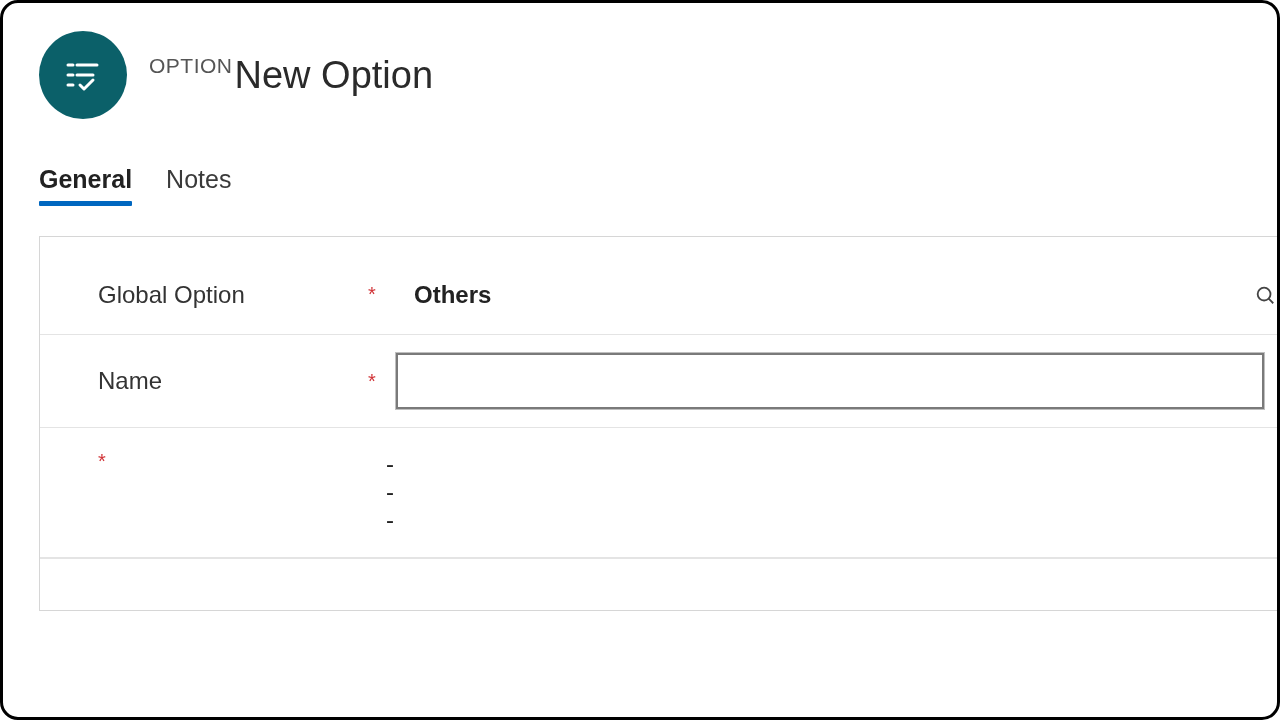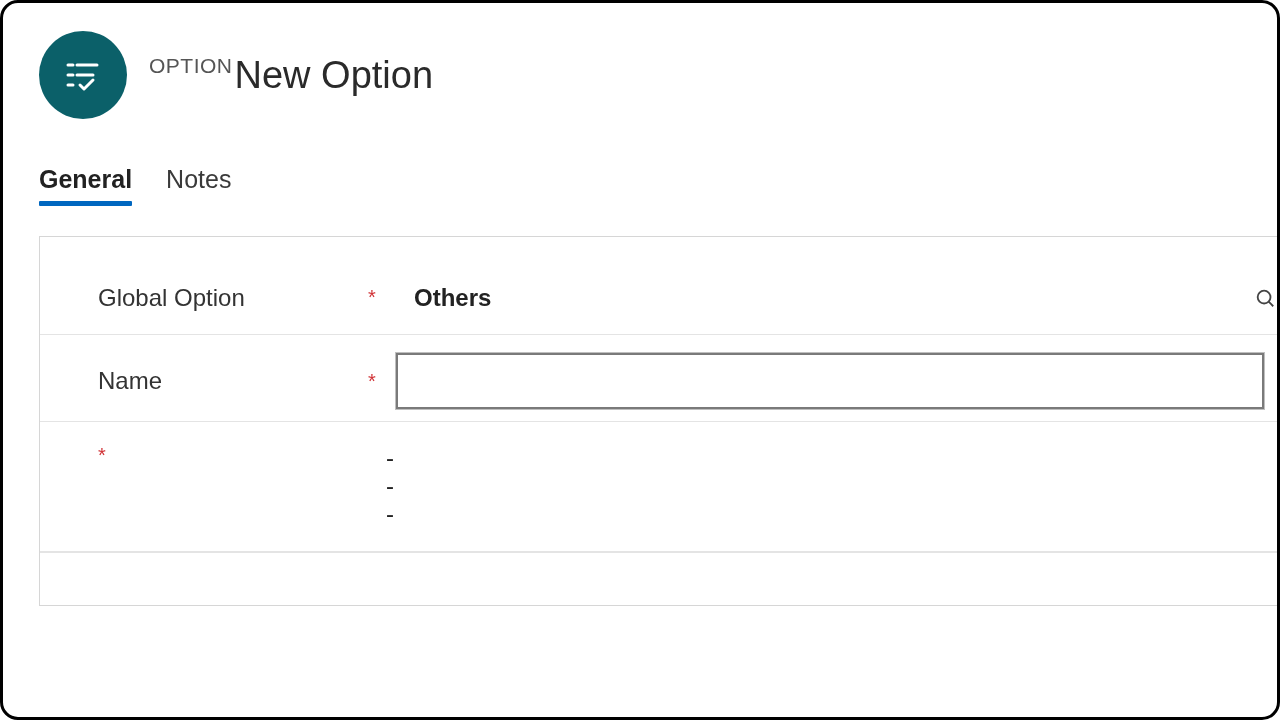--- a/index.html
+++ b/index.html
@@ -77,21 +77,21 @@
       border: 1px solid #d6d6d6;
       border-right: none;
       padding: 18px 0 0 0;
       min-height: 370px;
       overflow: hidden;
     }
     .form-row {
       display: grid;
       grid-template-columns: 270px 28px 1fr;
       align-items: center;
-      padding: 18px 0 12px 58px;
+      padding: 18px 0 18px 58px;
       border-bottom: 1px solid #e4e4e4;
       min-height: 80px;
     }
     .form-row.tall {
       align-items: flex-start;
       padding-top: 22px;
       min-height: 130px;
     }
     .form-row:last-of-type { border-bottom: none; }
     .form-label {

